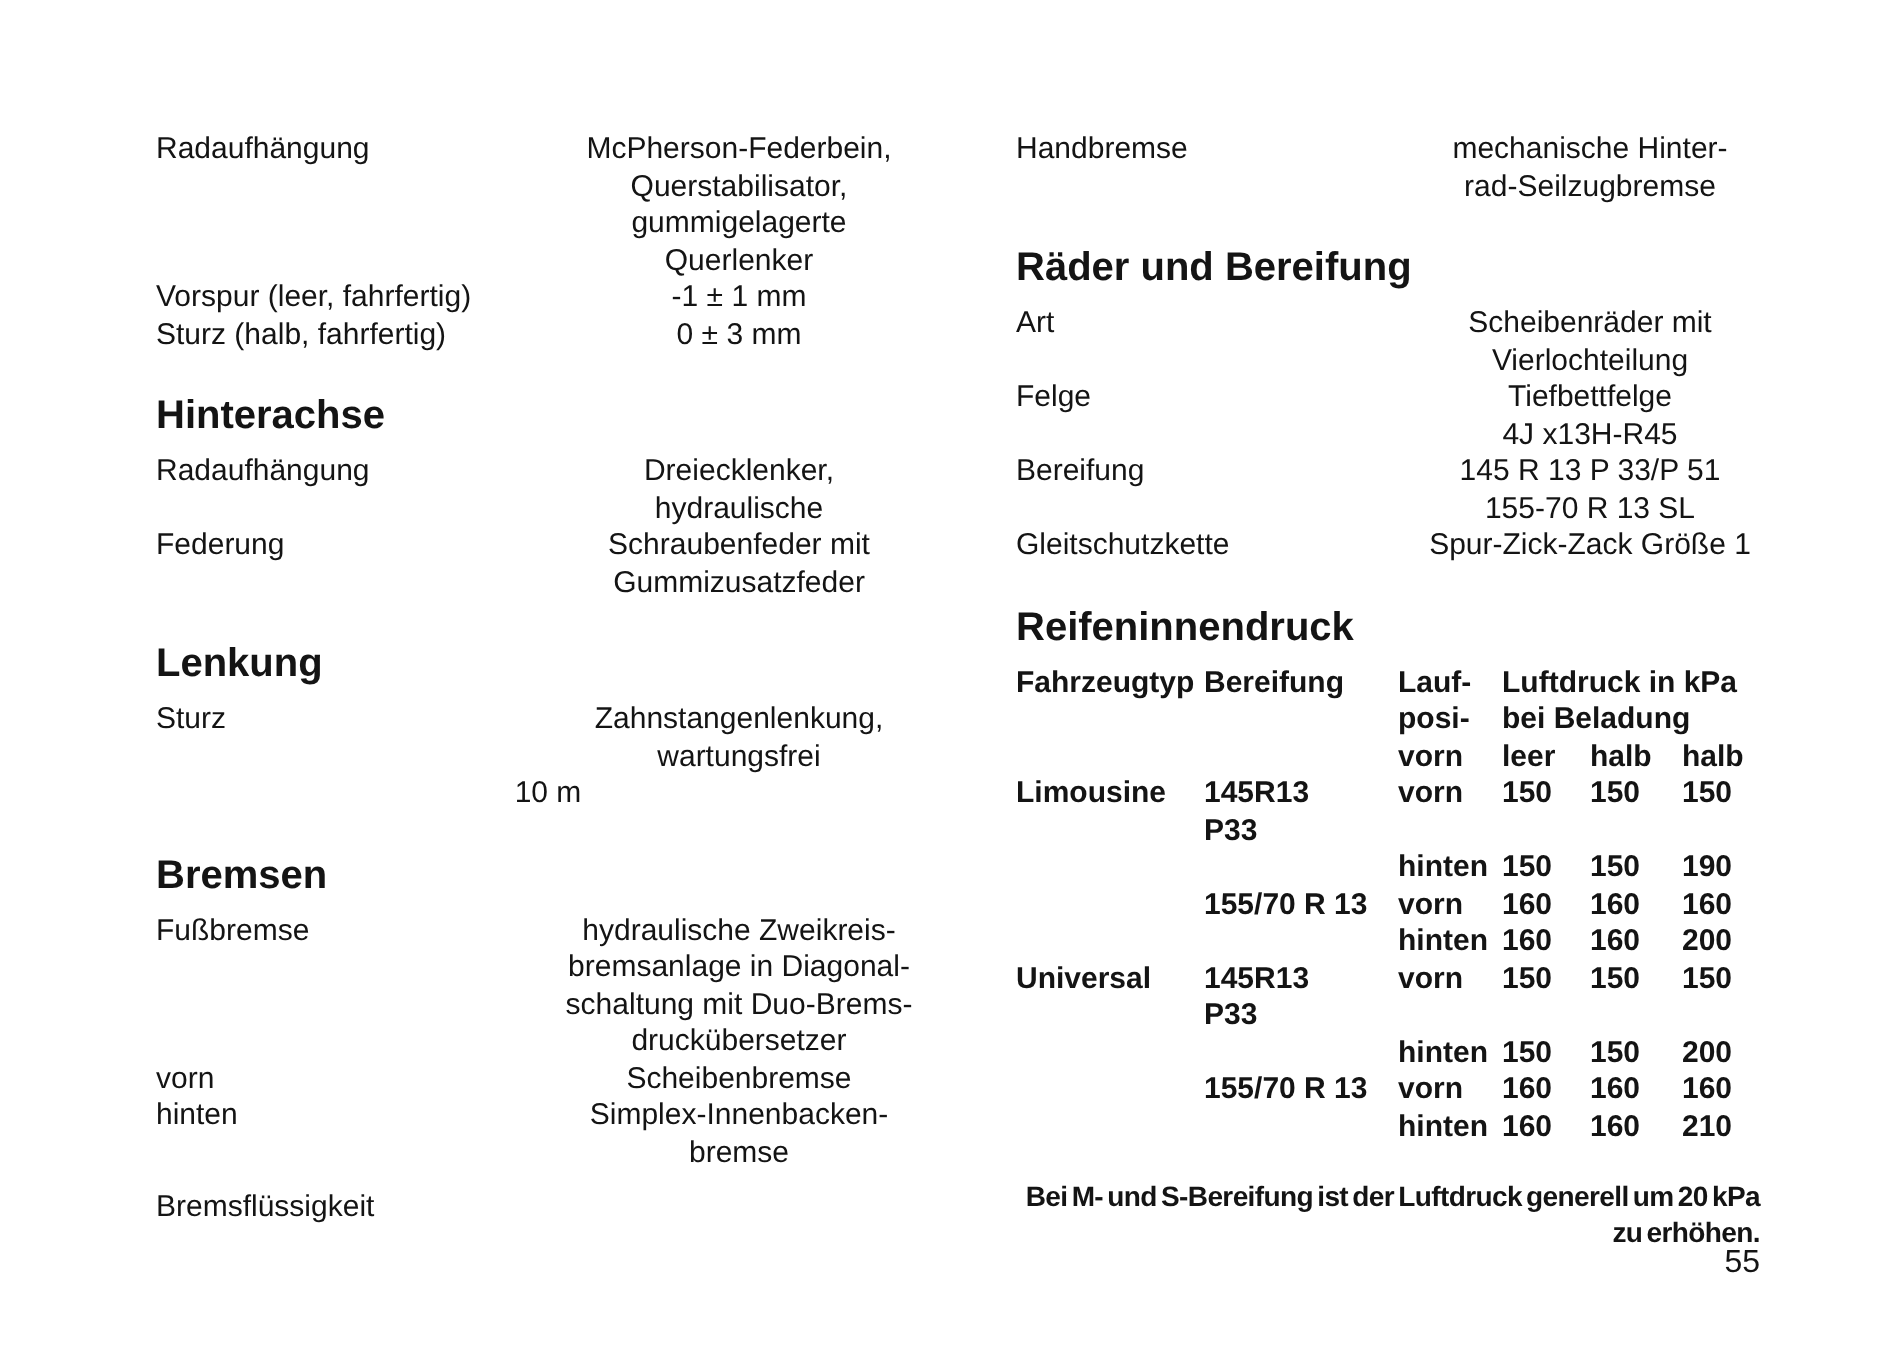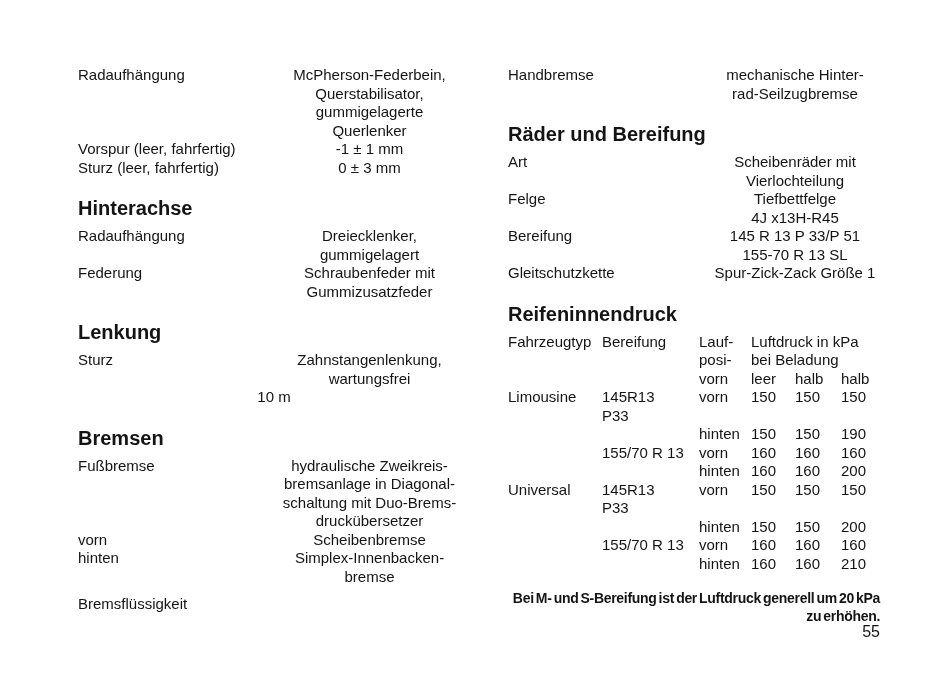--- a/index.html
+++ b/index.html
@@ -35,21 +35,21 @@
   .gap-top { margin-top: 9px; }
 
   table.pressure-table {
     border-collapse: collapse;
     table-layout: fixed;
     width: 372px;
     margin-top: 8px;
   }
   .pressure-table th, .pressure-table td {
     padding: 0;
-    font-weight: normal;
+    font-weight: bold;
     text-align: left;
     vertical-align: top;
     white-space: pre-line;
     font-size: 15px;
     line-height: 18.5px;
   }
   col.c-vehicle { width: 94px; }
   col.c-tires   { width: 97px; }
   col.c-pos     { width: 52px; }
   col.c-leer    { width: 44px; }
@@ -86,30 +86,30 @@
       <div class="spec-value">McPherson-Federbein,
 Querstabilisator,
 gummigelagerte
 Querlenker</div>
     </div>
     <div class="spec-row">
       <div class="spec-label">Vorspur (leer, fahrfertig)</div>
       <div class="spec-value">-1 ± 1 mm</div>
     </div>
     <div class="spec-row">
-      <div class="spec-label">Sturz (leer, fahrfertig)</div>
+      <div class="spec-label">Sturz (halb, fahrfertig)</div>
       <div class="spec-value">0 ± 3 mm</div>
     </div>
 
     <div class="section-heading">Hinterachse</div>
 
     <div class="spec-row">
       <div class="spec-label">Radaufhängung</div>
       <div class="spec-value">Dreiecklenker,
-gummigelagert</div>
+hydraulische</div>
     </div>
     <div class="spec-row">
       <div class="spec-label">Federung</div>
       <div class="spec-value">Schraubenfeder mit
 Gummizusatzfeder</div>
     </div>
 
     <div class="section-heading">Lenkung</div>
 
     <div class="spec-row">

